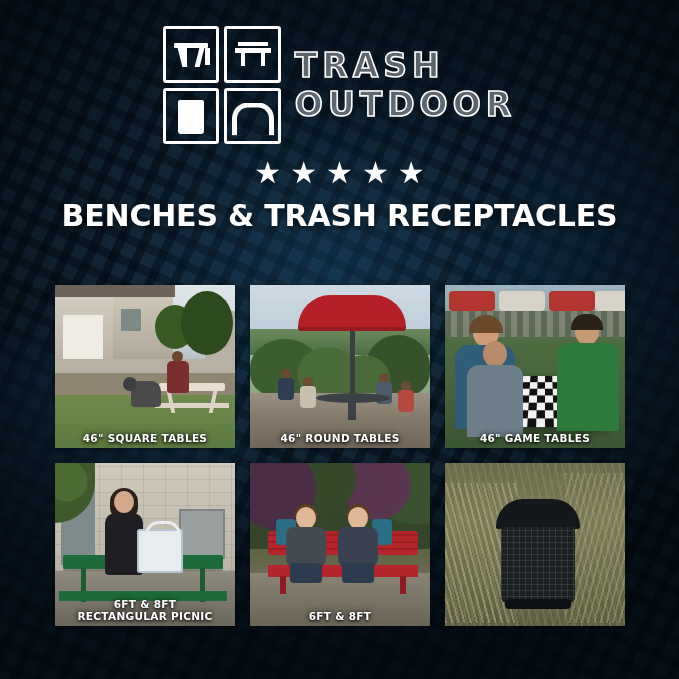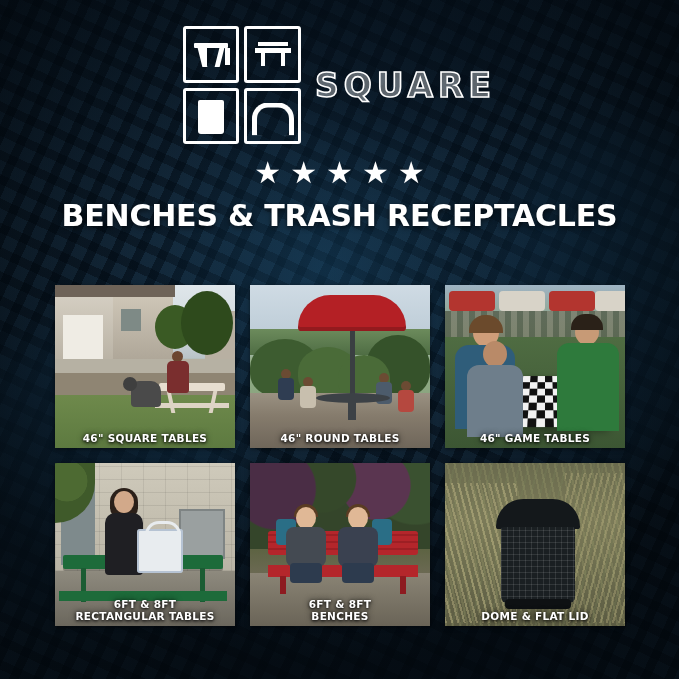--- a/index.html
+++ b/index.html
@@ -439,21 +439,22 @@
           </div>
           <div class="logo-cell">
             <div class="glyph-trash"></div>
           </div>
           <div class="logo-cell">
             <div class="glyph-arch"></div>
           </div>
         </div>
       </div>
       <div class="logo-words">
-        <div class="logo-word">SQUARE</div>
+        <div class="logo-word">TRASH</div>
+        <div class="logo-word">OUTDOOR</div>
       </div>
     </div>
 
     <div class="stars">
       <span class="star">★</span>
       <span class="star">★</span>
       <span class="star">★</span>
       <span class="star">★</span>
       <span class="star">★</span>
     </div>
@@ -582,21 +583,21 @@
             </div>
           <div class="s4-woman">
               <div class="hair"></div>
               <div class="head"></div>
               <div class="body"></div>
             </div>
           <div class="s4-bag"></div>
         </div>
         <div class="caption">
           <div>6FT &amp; 8FT</div>
-          <div>RECTANGULAR TABLES</div>
+          <div>RECTANGULAR PICNIC</div>
         </div>
       </div>
 
       <div class="tile">
         <div class="scene">
           <div class="s5-sky"></div>
           <div class="s5-foliage"></div>
           <div class="s5-ground"></div>
           <div class="s5-bench">
               <div class="back"></div>
@@ -614,36 +615,34 @@
             </div>
           <div class="s5-boy b2">
               <div class="hair"></div>
               <div class="head"></div>
               <div class="body"></div>
               <div class="legs"></div>
             </div>
         </div>
         <div class="caption">
           <div>6FT &amp; 8FT</div>
-          <div>BENCHES</div>
         </div>
       </div>
 
       <div class="tile">
         <div class="scene">
           <div class="s6-bg"></div>
           <div class="s6-grass"></div>
           <div class="s6-grassL"></div>
           <div class="s6-grassR"></div>
           <div class="s6-can">
               <div class="dome"></div>
               <div class="body"></div>
               <div class="base"></div>
             </div>
         </div>
         <div class="caption">
-          <div>DOME &amp; FLAT LID</div>
         </div>
       </div>
 
     </div>
   </div>
 </div>
 
 </body></html>

